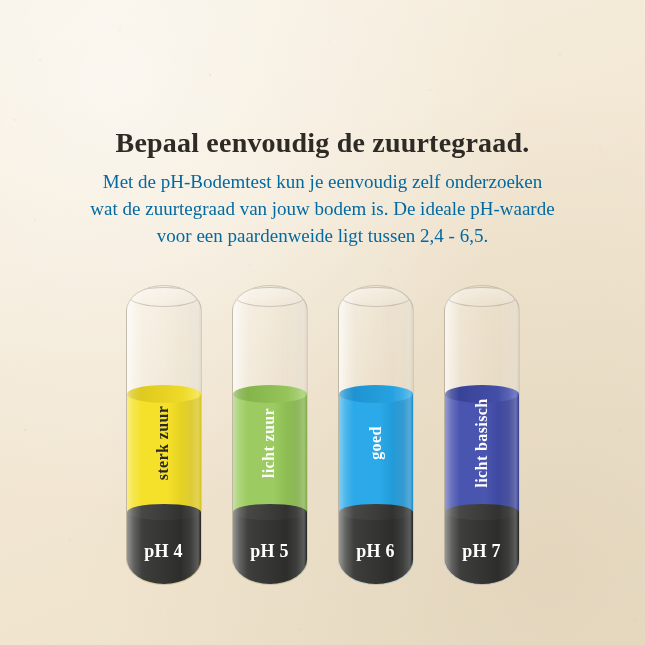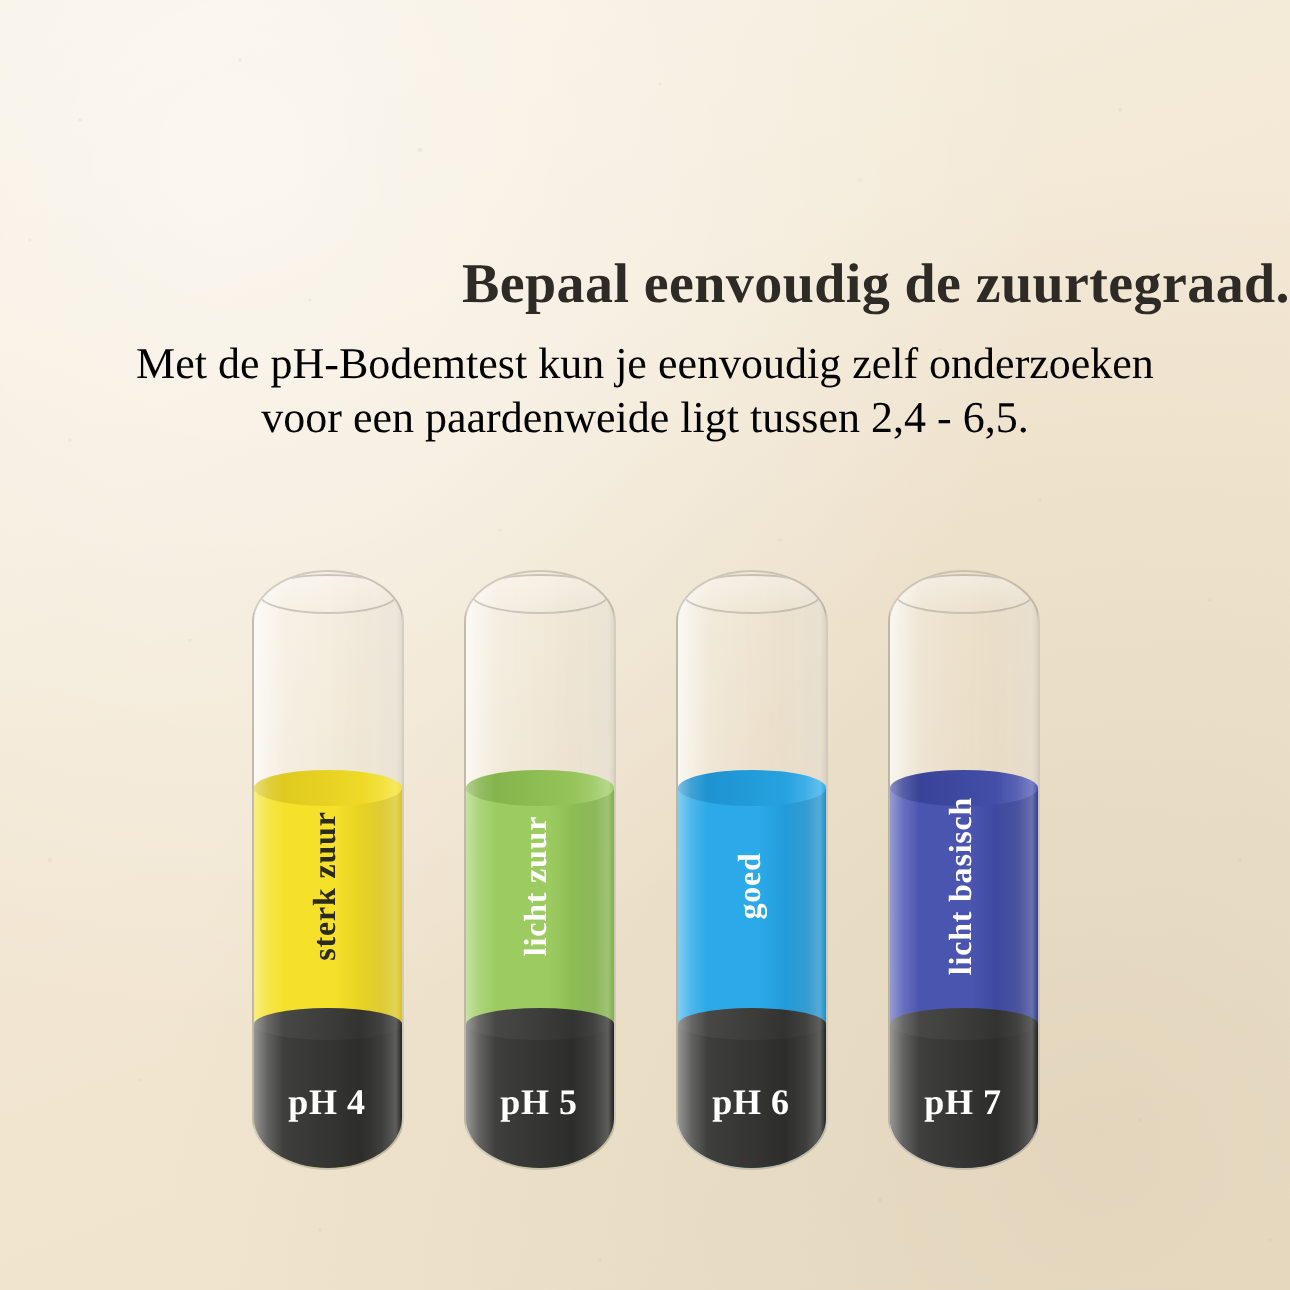--- a/index.html
+++ b/index.html
@@ -36,36 +36,36 @@
     z-index: 2;
     width: 100%;
     height: 100%;
   }
 
   .headline {
     position: absolute;
     top: 108px;
     left: 0;
     width: 100%;
-    text-align: right;
+    text-align: center;
     font-size: 28px;
     color: #2e2b26;
     letter-spacing: 0.2px;
   }
 
   .subcopy {
     position: absolute;
     top: 168px;
     left: 50%;
     transform: translateX(-50%);
     width: 530px;
     text-align: center;
-    font-size: 22px;
+    font-size: 19px;
     line-height: 27px;
-    color: #000000;
+    color: #0369a1;
   }
   .subcopy div { white-space: nowrap; }
 
   
   .tubes {
     position: absolute;
     top: 285px;
     left: 0;
     width: 100%;
     height: 320px;
@@ -230,20 +230,21 @@
       <circle cx="635" cy="620" r="0.9"></circle>
   </g>
 </svg>
 
 <div class="content">
 
   <h1 class="headline">Bepaal eenvoudig de zuurtegraad.</h1>
 
   <div class="subcopy">
     <div>Met de pH-Bodemtest kun je eenvoudig zelf onderzoeken</div>
+    <div>wat de zuurtegraad van jouw bodem is. De ideale pH-waarde</div>
     <div>voor een paardenweide ligt tussen 2,4 - 6,5.</div>
   </div>
 
   <div class="tubes">
 
     <div class="tube-wrap">
       <div class="tube">
         <div class="liquid" id="liq0">
           <div class="liquid-body" id="liqb0" style="background: linear-gradient(90deg, rgb(245, 225, 42) 0%, rgb(245, 225, 42) 55%, rgb(217, 196, 28) 88%, rgb(217, 196, 28) 100%);"></div>
           <div class="liquid-top" id="liqt0" style="background: linear-gradient(90deg, rgb(217, 196, 28), rgb(245, 225, 42));"></div>

